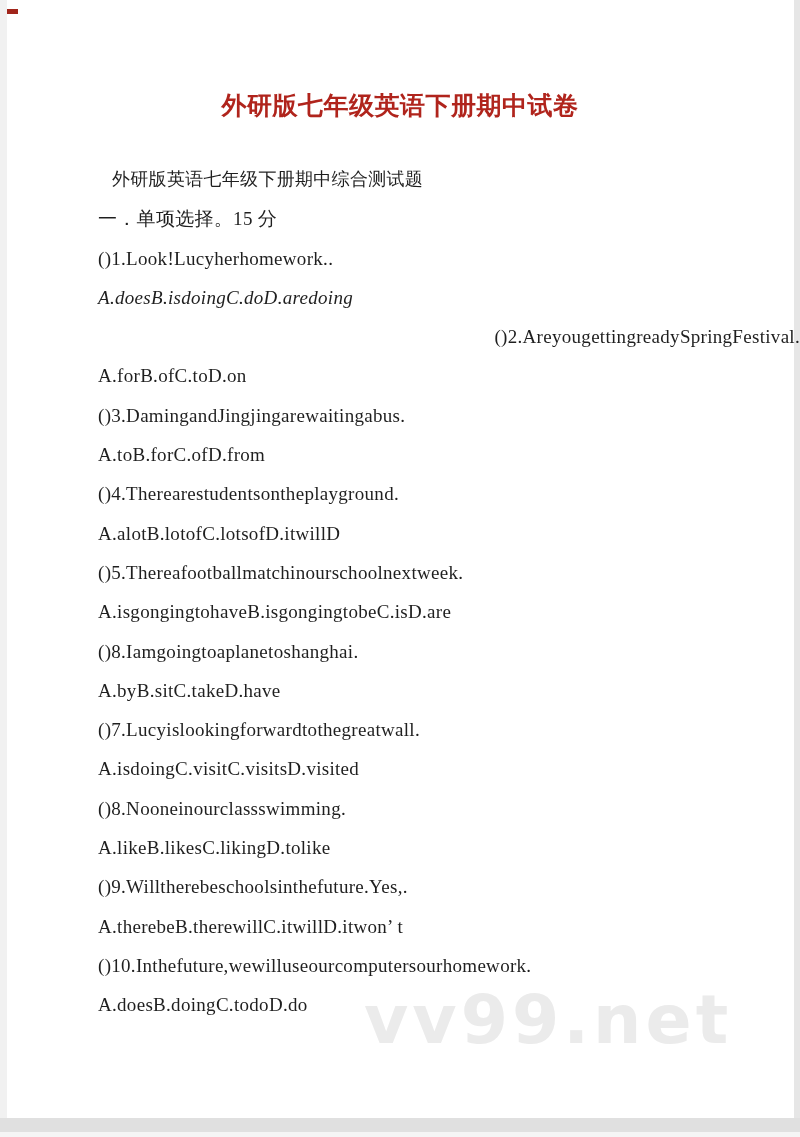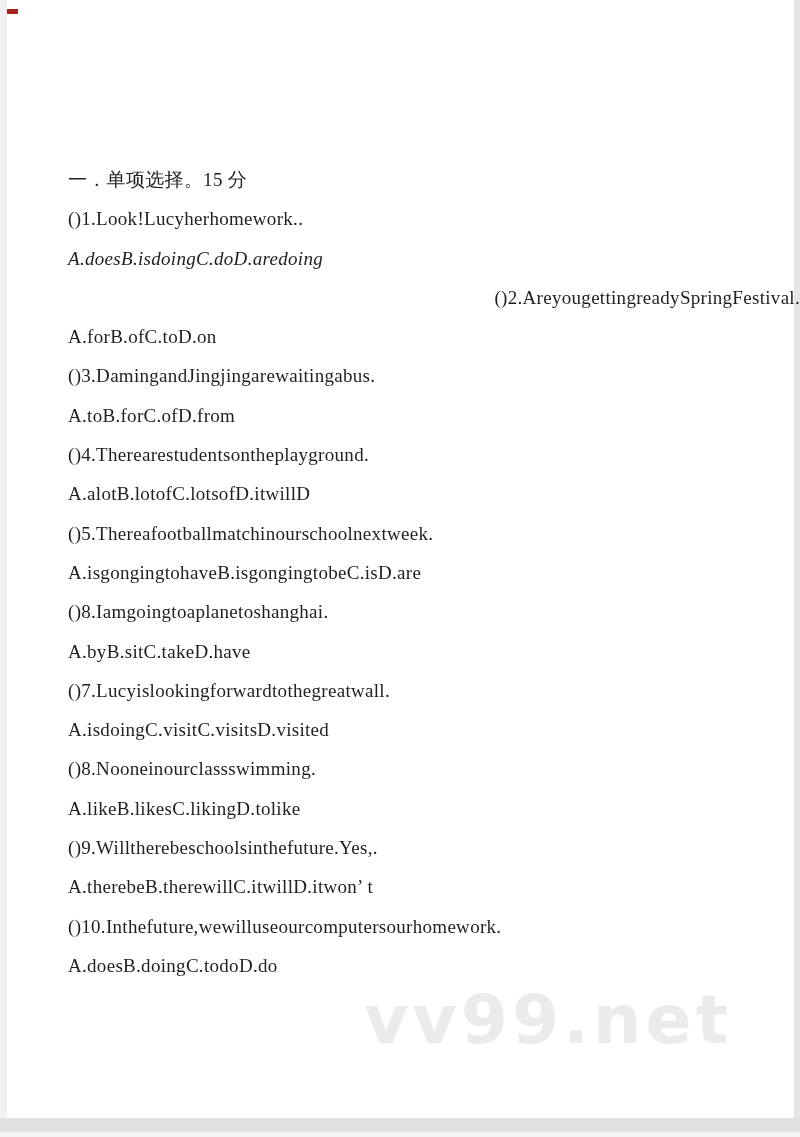--- a/index.html
+++ b/index.html
@@ -73,21 +73,21 @@
     position: absolute;
     top: 160px;
     left: 0;
     right: 0;
     z-index: 2;
   }
   .line {
     margin: 0;
     height: 39.3px;
     line-height: 39.3px;
-    padding-left: 68px;
+    padding-left: 98px;
     font-size: 19px;
     letter-spacing: 0.3px;
     color: #1f1f1f;
     white-space: nowrap;
   }
   .subtitle {
     padding-left: 112px;
     font-size: 18px;
   }
   .section {
@@ -107,22 +107,24 @@
     user-select: none;
   }
 </style>
 </head>
 <body>
 
 <div class="stage">
 
   <div class="corner-mark"></div>
 
+  <h1 class="doc-title" style="color: rgb(176, 36, 28);">外研版七年级英语下册期中试卷</h1>
 
   <div class="content">
+    <p class="line subtitle" style="color: rgb(31, 31, 31);">外研版英语七年级下册期中综合测试题</p>
     <p class="line section" style="color: rgb(31, 31, 31);">一．单项选择。15 分</p>
     <div id="questions">
         <p class="line qline" style="color: rgb(31, 31, 31);">()1.Look!Lucyherhomework..</p>
         <p class="line oline" style="color: rgb(31, 31, 31); font-style: italic;">A.doesB.isdoingC.doD.aredoing</p>
         <p class="line qline" style="color: rgb(31, 31, 31); text-align: right;">()2.AreyougettingreadySpringFestival.</p>
         <p class="line oline" style="color: rgb(31, 31, 31);">A.forB.ofC.toD.on</p>
         <p class="line qline" style="color: rgb(31, 31, 31);">()3.DamingandJingjingarewaitingabus.</p>
         <p class="line oline" style="color: rgb(31, 31, 31);">A.toB.forC.ofD.from</p>
         <p class="line qline" style="color: rgb(31, 31, 31);">()4.Therearestudentsontheplayground.</p>
         <p class="line oline" style="color: rgb(31, 31, 31);">A.alotB.lotofC.lotsofD.itwillD</p>

